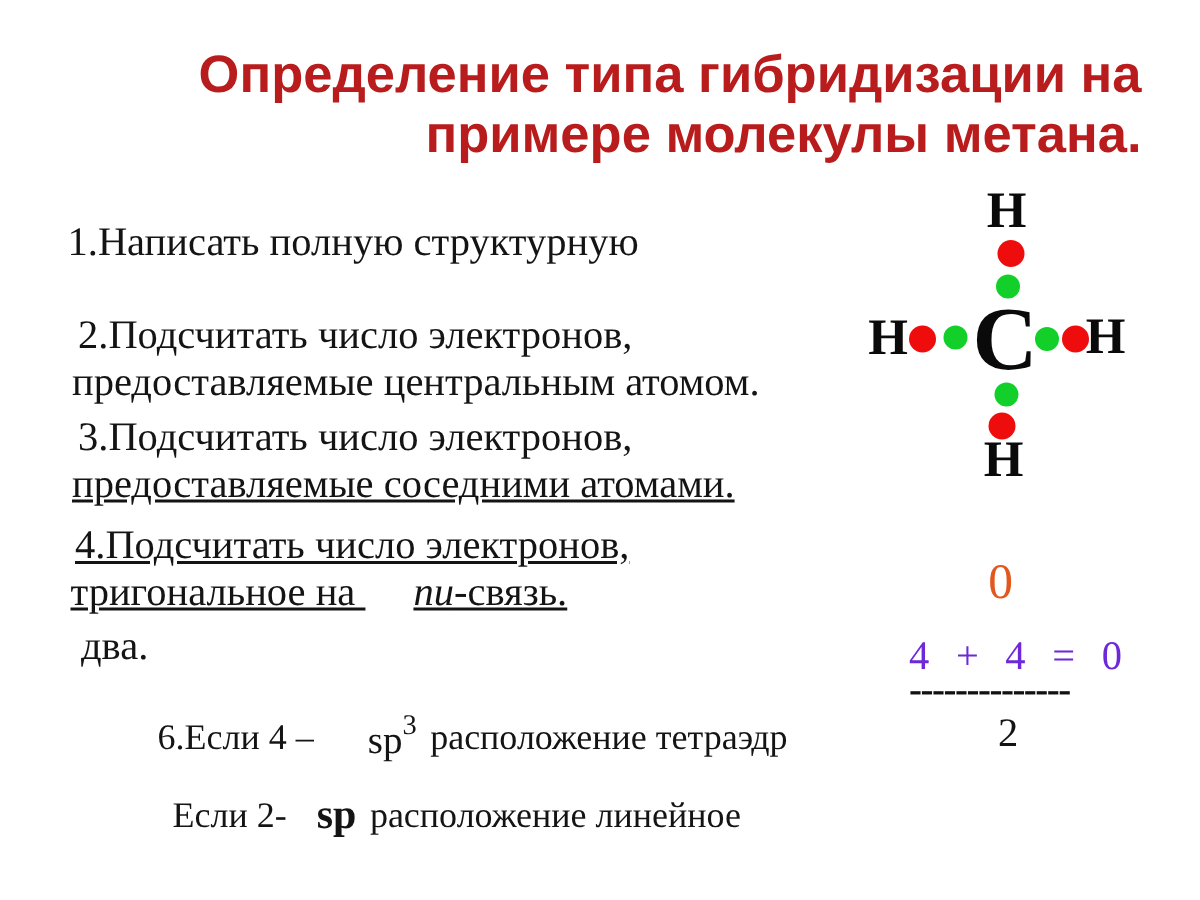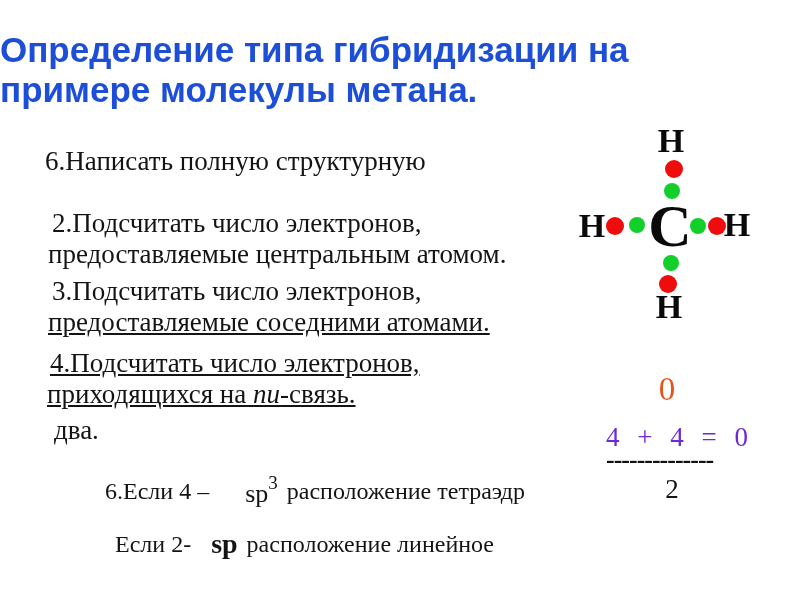--- a/index.html
+++ b/index.html
@@ -12,47 +12,47 @@
     overflow: hidden;
     font-family: "Liberation Serif", serif;
     color: #111111;
   }
 
   
   .title {
     position: absolute;
     top: 30px; left: 0;
     width: 761px;
-    text-align: left;
+    text-align: right;
     font-family: "Liberation Sans", sans-serif;
     font-weight: bold;
     font-size: 35px;
     line-height: 40px;
-    color: #1d4ed8;
+    color: #b91c1c;
   }
 
   
   .step {
     position: absolute;
     font-size: 27px;
     line-height: 31px;
     white-space: nowrap;
     color: #141414;
   }
   .step1 { left: 45px; top: 146px; }
   .step1 .l2 { margin-left: 33px; }
   .step2 { left: 52px; top: 208px; }
   .step2 .l2 { margin-left: -4px; }
   .step3 { left: 52px; top: 276px; }
   .step3 .l2 { margin-left: -4px; text-decoration: underline; }
   .step4 { left: 50px; top: 348px; text-decoration: underline; }
   .step4 .l2 { margin-left: -3px; }
   .step5 { left: 56px; top: 415px; }
   .step5 .l2 { margin-left: -2px; }
-  .italic { font-style: italic; }
+  .italic { font-style: italic; margin-left: 32px; }
 
   
   .cond {
     position: absolute;
     font-size: 24px;
     line-height: 26px;
     white-space: nowrap;
     color: #141414;
   }
   .c1 { left: 105px; top: 478px; }
@@ -138,36 +138,36 @@
 <body>
 
 <div class="slide">
 
   <div class="title">
     <div>Определение типа гибридизации на</div>
     <div>примере молекулы метана.</div>
   </div>
 
   <div class="step step1">
-    <div class="l1">6.Написать полную структурную</div>
+    <div class="l1">1.Написать полную структурную</div>
   </div>
 
   <div class="step step2">
     <div class="l1">2.Подсчитать число электронов,</div>
     <div class="l2">предоставляемые центральным атомом.</div>
   </div>
 
   <div class="step step3">
     <div class="l1">3.Подсчитать число электронов,</div>
     <div class="l2">предоставляемые соседними атомами.</div>
   </div>
 
   <div class="step step4">
     <div class="l1">4.Подсчитать число электронов,</div>
-    <div class="l2"><span>приходящихся на </span><span class="italic">пи</span><span>-связь.</span></div>
+    <div class="l2"><span>тригональное на </span><span class="italic">пи</span><span>-связь.</span></div>
   </div>
 
   <div class="step step5">
     <div class="l2">два.</div>
   </div>
 
   <div class="cond c1">
     <span class="cond-label">6.Если 4 –</span><span class="cond-formula"><span class="cond-base">sp</span><span class="cond-sup">3</span></span><span class="cond-result">расположение тетраэдр</span>
   </div>
 

